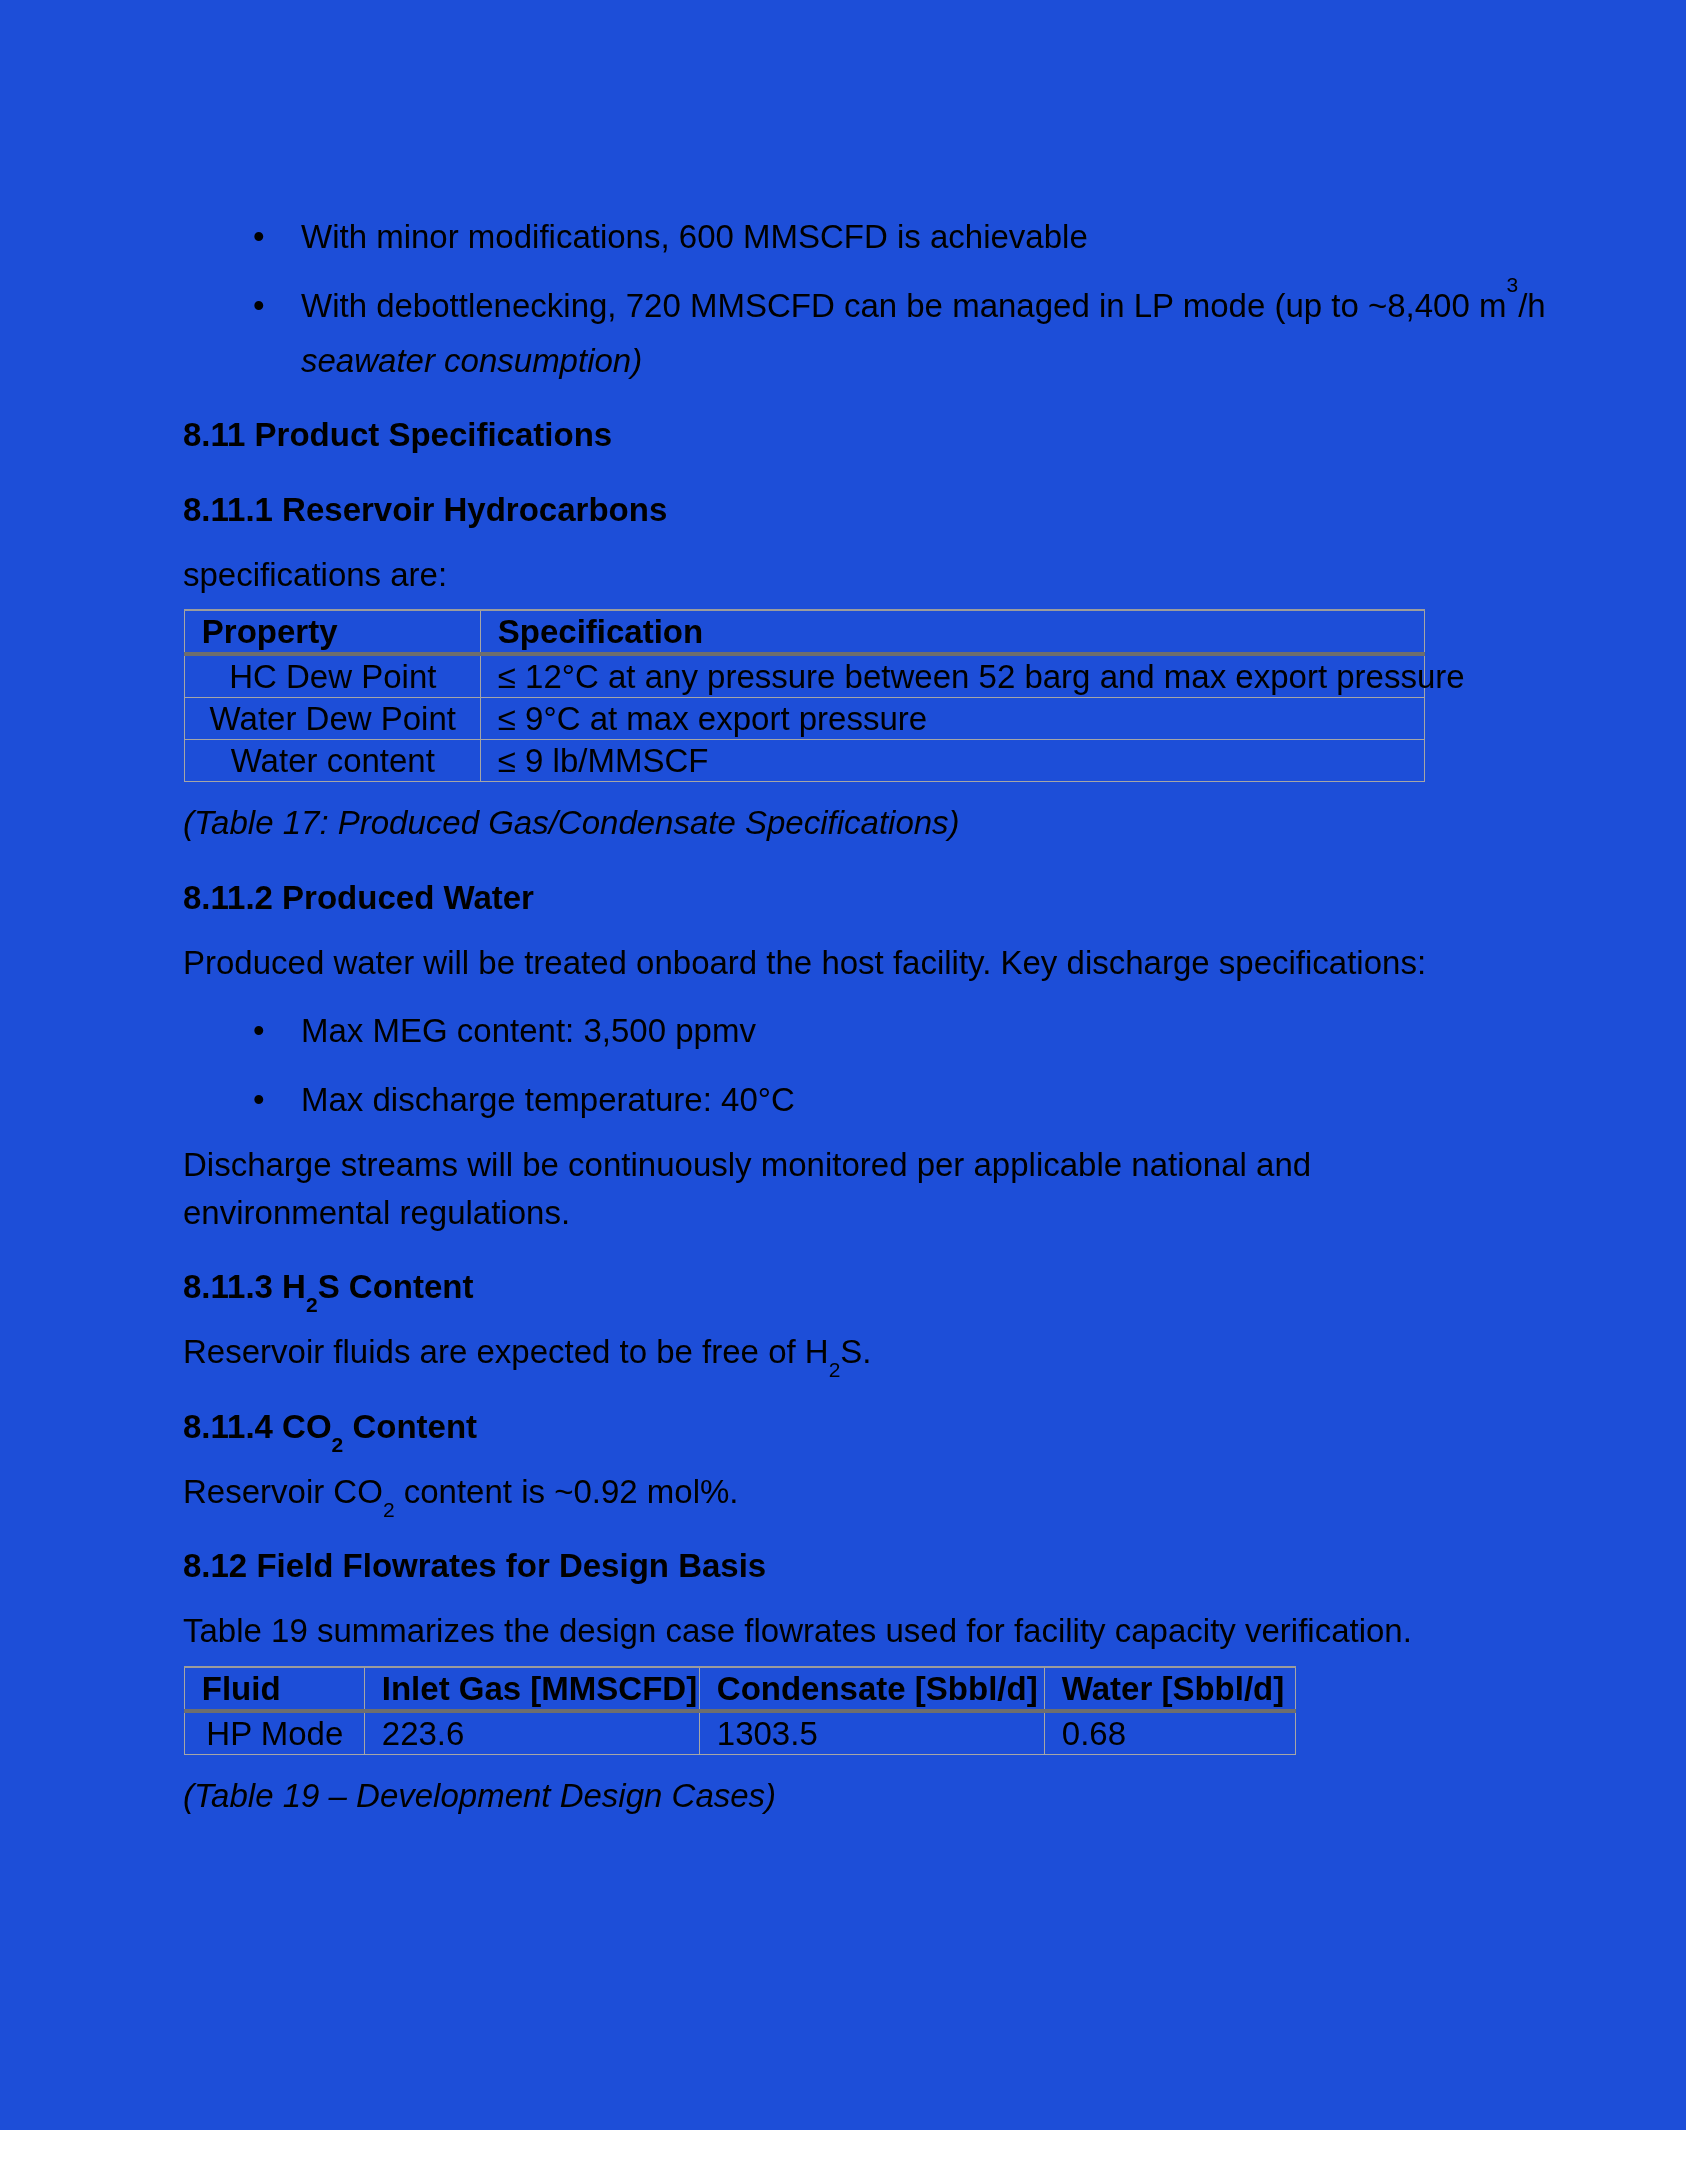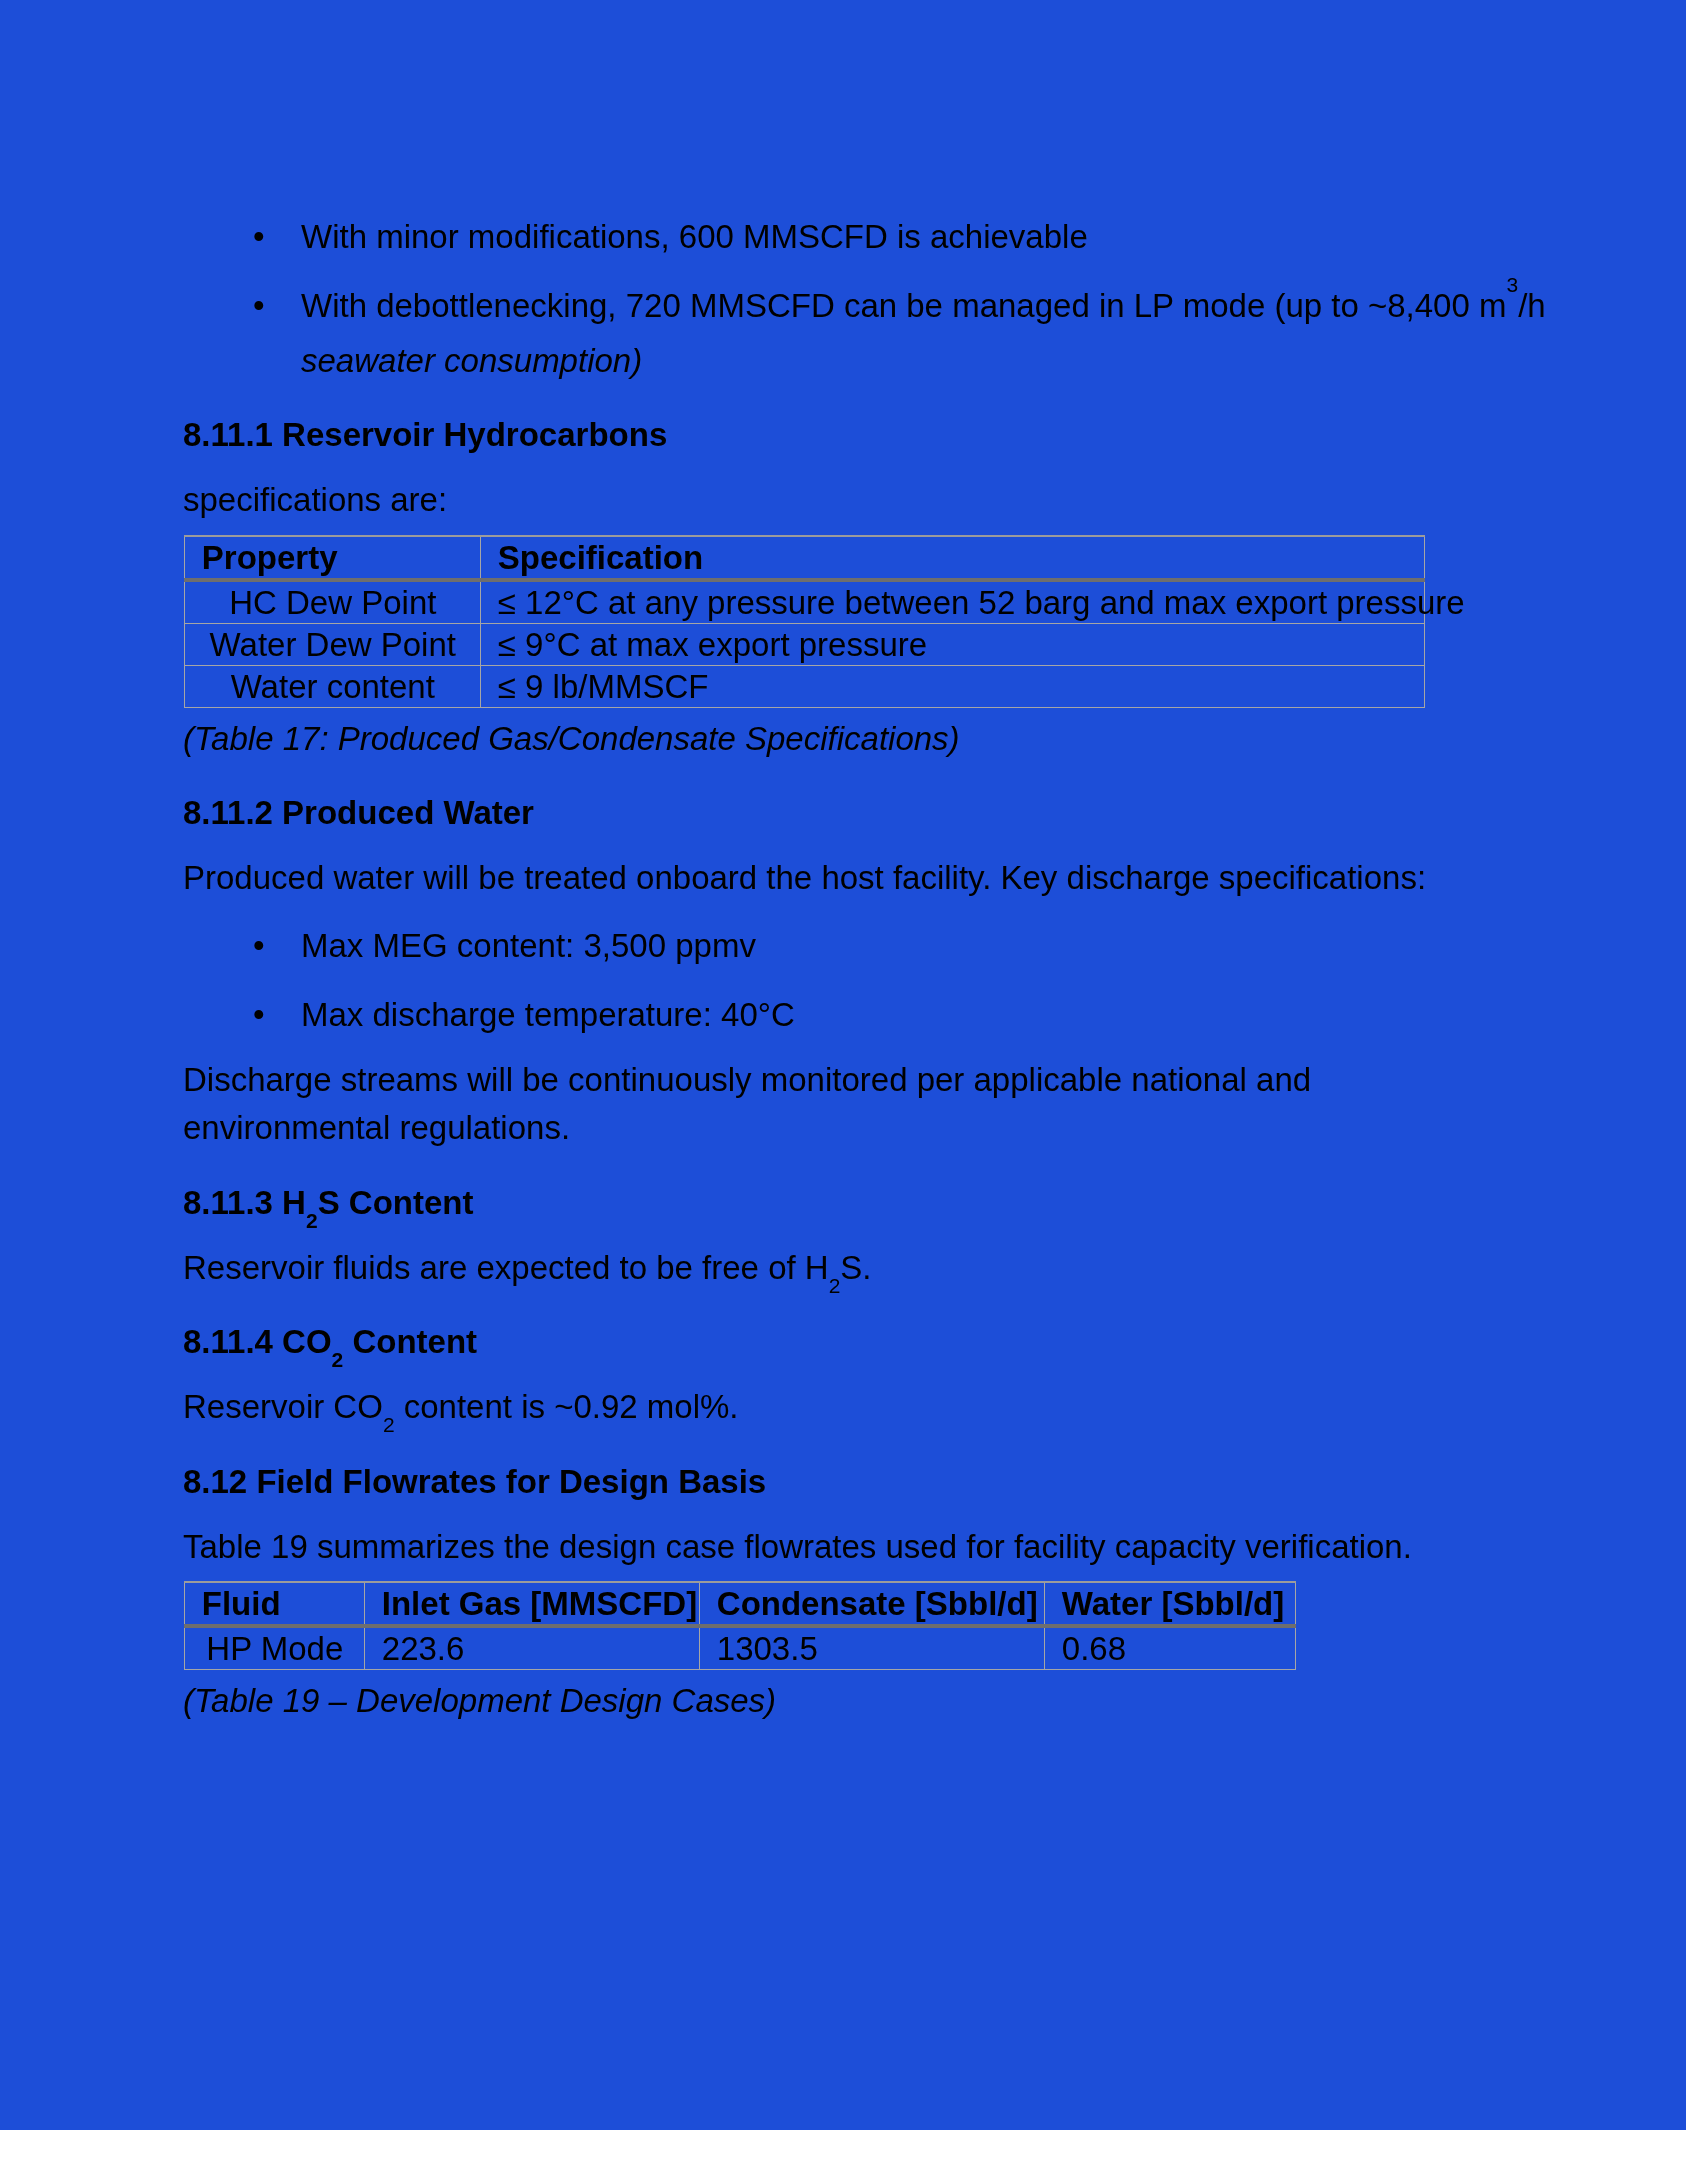--- a/index.html
+++ b/index.html
@@ -56,37 +56,38 @@
     overflow: visible;
   }
   thead th {
     font-weight: 700;
     border-top: 2px solid #9c9c9c;
     border-bottom: 4.6px solid #6e6e6e;
   }
   td.rowhead { font-weight: 400; text-align: center; }
   .t17 { width: 1240px; }
   .t19 { width: 1111px; }
-  .caption { font-style: italic; margin-top: 7px; line-height: 48px; white-space: nowrap; }
+  .caption { font-style: italic; margin-top: 17px; line-height: 48px; white-space: nowrap; }
 </style>
 </head>
 <body>
 
 <div class="page">
 
   <ul class="bullets">
     <li>
       <span class="line">With minor modifications, 600 MMSCFD is achievable</span>
     </li>
     <li>
       <span class="line"><span>With debottlenecking, 720 MMSCFD can be managed in LP mode (up to ~8,400 m</span><sup class="sp">3</sup><span>/h</span></span>
       <span class="line cont-line">seawater consumption)</span>
     </li>
   </ul>
 
+  <h2>8.11 Product Specifications</h2>
 
   <h3>8.11.1 Reservoir Hydrocarbons</h3>
 
   <p>
     <span class="line">specifications are:</span>
   </p>
 
   <table class="t17">
     <colgroup>
         <col style="width:296px">

